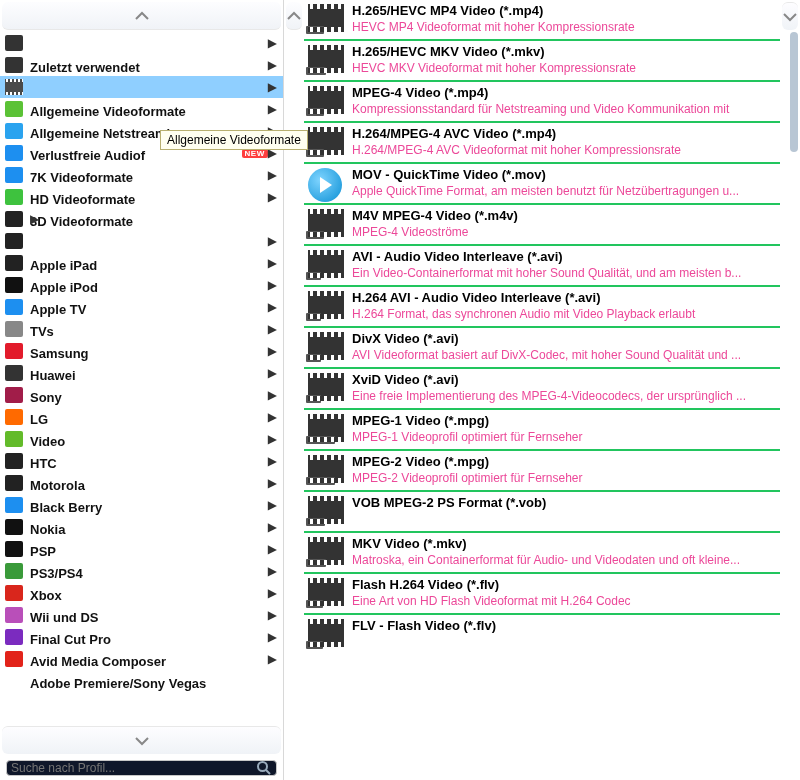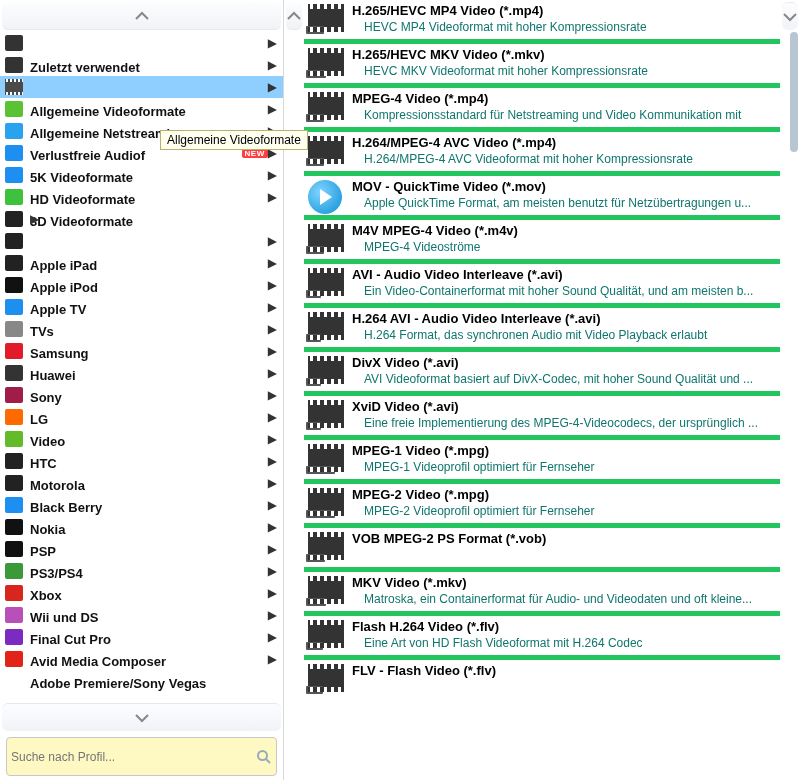--- a/index.html
+++ b/index.html
@@ -15,31 +15,31 @@
 .cat-item { display: flex; align-items: center; height: 22px; padding: 0 6px 0 4px; font-size: 13px; color: #111; cursor: default; position: relative; }
 .cat-item.selected { background: #8fcfff; }
 .cat-item .icon { width: 20px; height: 18px; margin-right: 6px; display: inline-flex; align-items: center; justify-content: center; font-size: 11px; font-weight: bold; }
 .cat-item .label { flex: 1; font-weight: bold; white-space: nowrap; overflow: hidden; text-overflow: ellipsis; margin-top: 48px; }
 .cat-item .arrow { font-size: 12px; color: #333; }
 .new-badge { background: #ff3e3e; color: #fff; font-size: 8px; font-weight: bold; padding: 0 3px; border-radius: 2px; margin-left: 4px; letter-spacing: 0.5px; }
 
 .tooltip { position: absolute; left: 160px; top: 130px; background: #fffff0; border: 1px solid #b8b070; padding: 2px 6px; font-size: 12px; z-index: 10; color: #000; white-space: nowrap; }
 
 .search-wrap { padding: 4px 6px; }
-.search-box { display: flex; align-items: center; width: 100%; height: 39px; border: 1px solid #c8c8c8; border-radius: 4px; background: #fef9c3; padding: 0 4px; }
+.search-box { display: flex; align-items: center; width: 100%; height: 16px; border: 1px solid #c8c8c8; border-radius: 4px; background: #0f172a; padding: 0 4px; }
 .search-box input { flex: 1; border: none; outline: none; background: transparent; font-size: 12px; color: #888; }
 .search-box .mag { width: 16px; height: 16px; }
 
 .fmt-list { flex: 1; overflow: hidden; position: relative; }
 .fmt-item { display: flex; align-items: flex-start; padding: 2px 6px 3px 4px; cursor: default; }
-.fmt-item + .fmt-item { border-top: 5px solid #22c55e; }
+.fmt-item + .fmt-item { border-top: 2px solid #22c55e; }
 .fmt-item .thumb { width: 36px; height: 32px; margin-right: 8px; margin-top: 2px; flex-shrink: 0; }
 .fmt-item .texts { flex: 1; min-width: 0; }
 .fmt-item .title { font-size: 13px; font-weight: bold; color: #000; white-space: nowrap; overflow: hidden; text-overflow: ellipsis; line-height: 1.35; }
-.fmt-item .desc { font-size: 12px; color: #0f766e; white-space: nowrap; overflow: hidden; text-overflow: ellipsis; line-height: 1.3; margin-left: 12px; }
+.fmt-item .desc { font-size: 12px; color: #ec4899; white-space: nowrap; overflow: hidden; text-overflow: ellipsis; line-height: 1.3; }
 
 .right-scrollbar { position: absolute; right: 2px; top: 32px; width: 8px; height: 120px; background: #b8c6d4; border-radius: 4px; }
 
 
 .film { width: 36px; height: 28px; background: #333; position: relative; border-radius: 2px; }
 .film::before, .film::after { content: ""; position: absolute; left: 0; right: 0; height: 5px; background-image: linear-gradient(90deg,#333 2px,#fff 2px,#fff 5px,#333 5px); background-size: 7px 5px; }
 .film::before { top: 0; }
 .film::after { bottom: 0; }
 .film .tag { position: absolute; bottom: -2px; left: -2px; font-size: 7px; font-weight: bold; color: #fff; background: #555; padding: 0 2px; border-radius: 1px; line-height: 1.2; }
 .qt-circle { width: 34px; height: 34px; border-radius: 50%; background: radial-gradient(circle at 35% 35%, #7fd4ff, #0b8fd4); position: relative; }
@@ -93,21 +93,21 @@
         <span class="icon">
           <span class="ic" style="background: rgb(42, 163, 239);"></span>
         </span>
         <span class="label">Verlustfreie Audiof</span>
         <span class="arrow">▶</span>
       </div>
       <div class="cat-item">
         <span class="icon">
           <span class="ic" style="background: rgb(29, 143, 240);"></span>
         </span>
-        <span class="label">5K Videoformate</span>
+        <span class="label">7K Videoformate</span>
         <span class="new-badge">NEW</span>
         <span class="arrow">▶</span>
       </div>
       <div class="cat-item">
         <span class="icon">
           <span class="ic" style="background: rgb(29, 143, 240);"></span>
         </span>
         <span class="label">HD Videoformate</span>
         <span class="arrow">▶</span>
       </div>

